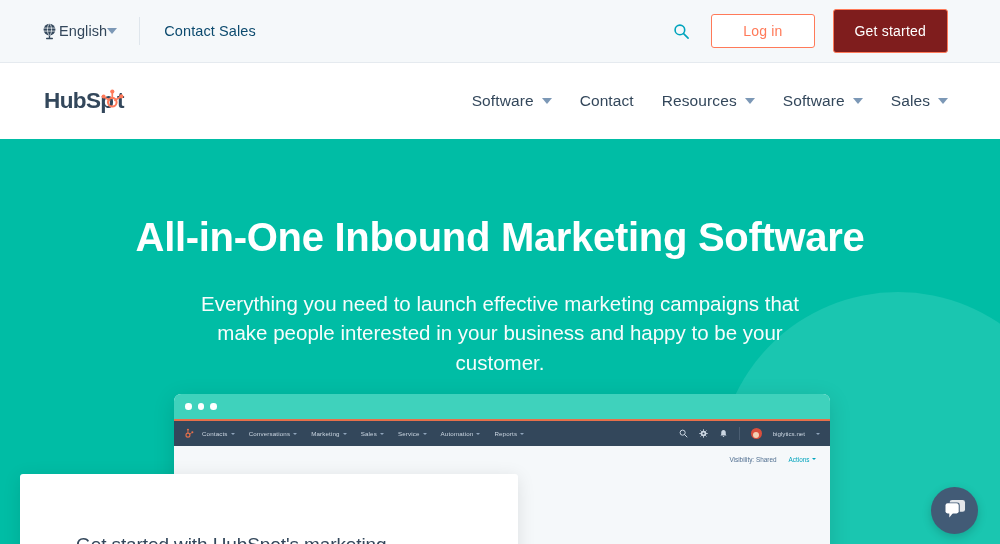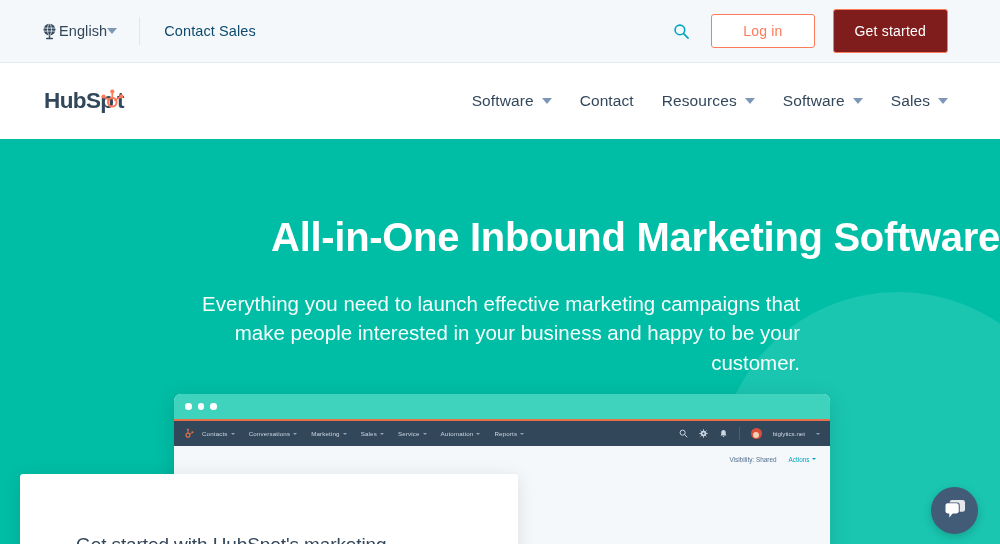--- a/index.html
+++ b/index.html
@@ -50,21 +50,21 @@
     position:relative; height:405px; background:#00bda5; overflow:hidden;
   }
   .hero-circle{
     position:absolute; width:360px; height:360px; border-radius:50%;
     background:#1ac6b0; right:-78px; bottom:-108px;
   }
   .hero-circle-sm{
     position:absolute; width:110px; height:110px; border-radius:50%;
     background:#09c3aa; right:190px; bottom:-46px;
   }
-  .hero-inner{ position:relative; z-index:2; text-align:right; padding-top:76px; }
+  .hero-inner{ position:relative; z-index:2; text-align:center; padding-top:76px; }
   .hero-title{
     font-size:40px; font-weight:bold; color:#fff; letter-spacing:-.3px; line-height:1.1;
   }
   .hero-sub{
     margin:30px auto 0; max-width:600px; font-size:20.5px; color:#ffffff;
     line-height:1.43; font-weight:400; opacity:.97;
   }
 
   
   .dash{

